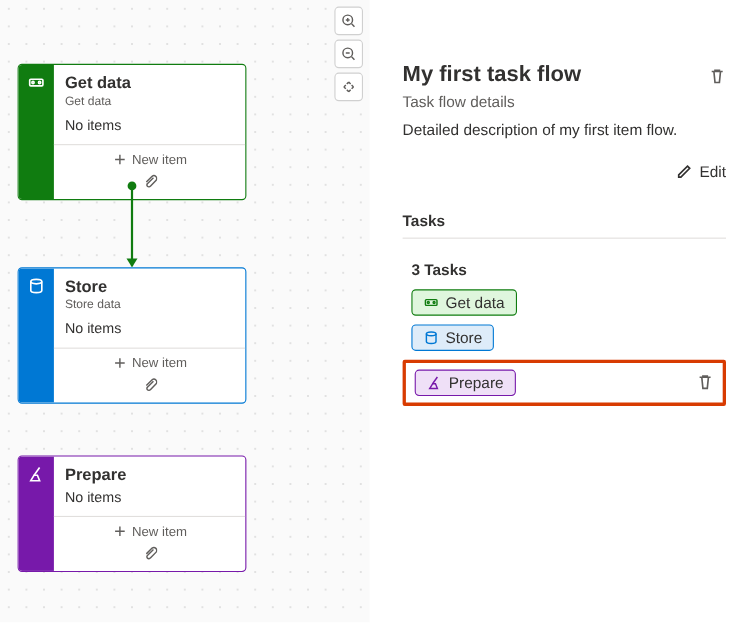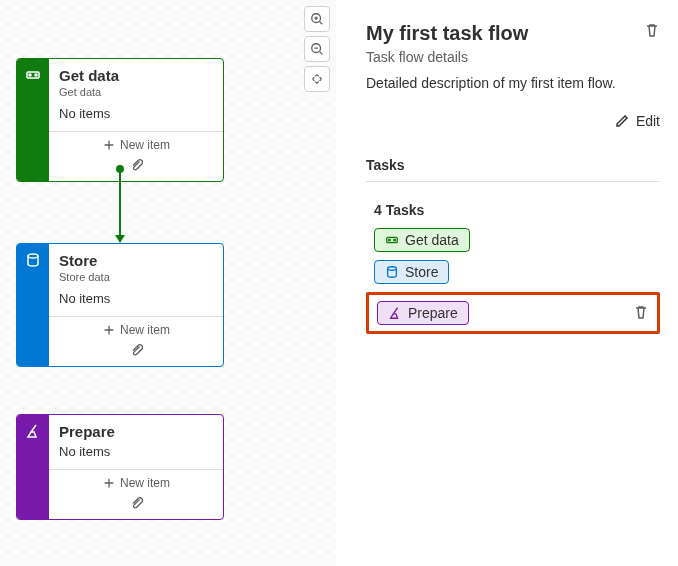--- a/index.html
+++ b/index.html
@@ -102,22 +102,23 @@
       border-left:5px solid transparent;
       border-right:5px solid transparent;
       border-top:8px solid #107c10;
     }
     
     .panel {
       padding: 22px 18px 0 30px;
       flex: 1;
     }
     .panel-header {
-      display: flex; align-items: flex-start; justify-content: space-between;
+      display: flex; align-items: flex-end; justify-content: space-between;
       margin-bottom: 4px;
+      margin-top: 35px;
     }
     .panel-title { font-size: 20px; font-weight: 600; }
     .panel-sub { color: #605e5c; font-size: 14px; margin-bottom: 10px; }
     .panel-desc { font-size: 14px; margin-bottom: 8px; }
     .panel-edit { display: flex; justify-content: flex-end; align-items: center; gap: 6px; cursor: pointer; color: #323130; font-size: 14px; margin-bottom: 28px; margin-top: 22px; }
     .section-title { font-weight: 600; font-size: 14px; padding-bottom: 8px; border-bottom: 1px solid #e1dfdd; margin-bottom: 20px; }
     .tasks-count { font-weight: 600; margin-bottom: 10px; font-size: 14px; padding-left: 8px; }
     .task-chip {
       display: inline-flex; align-items: center; gap: 6px;
       border: 1px solid; border-radius: 4px;
@@ -289,21 +290,21 @@
   <div class="panel-sub">Task flow details</div>
   <div class="panel-desc">Detailed description of my first item flow.</div>
   <div class="panel-edit">
     <svg viewBox="0 0 16 16">
         <use href="#i-pencil"></use>
       </svg>
     <span>Edit</span>
   </div>
 
   <div class="section-title">Tasks</div>
-  <div class="tasks-count">4 Tasks</div>
+  <div class="tasks-count">3 Tasks</div>
 
   <div>
     <span class="task-chip chip-green">
       <svg viewBox="0 0 16 16">
           <use href="#i-tape"></use>
         </svg>
       <span>Get data</span>
     </span>
   </div>
   <div>

